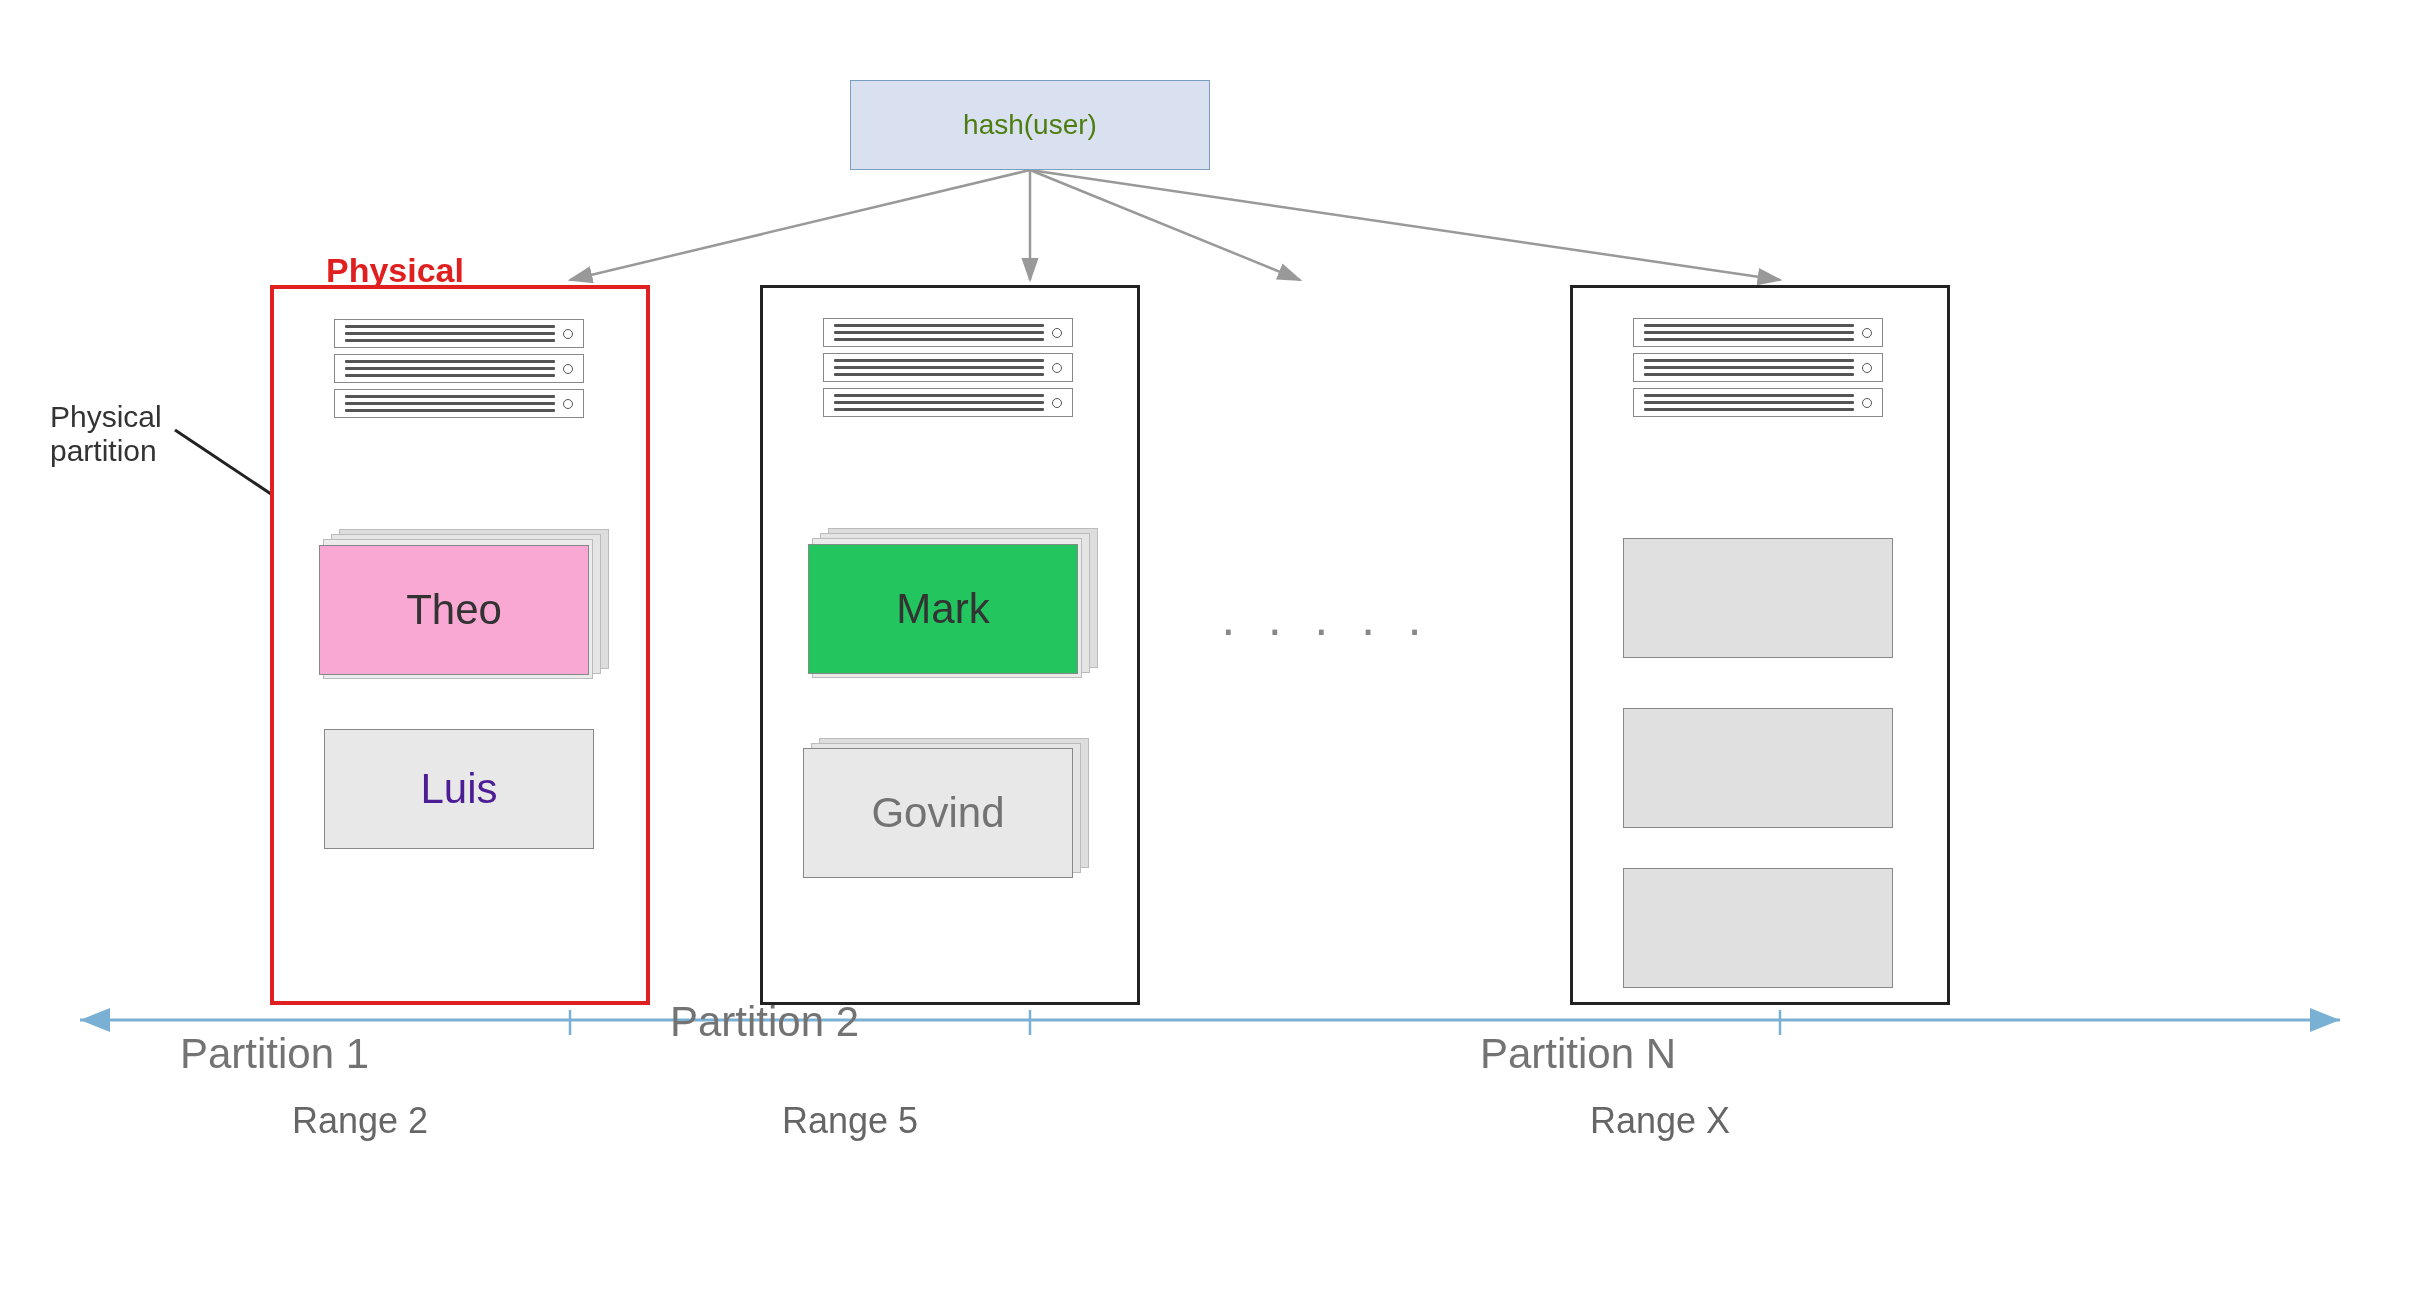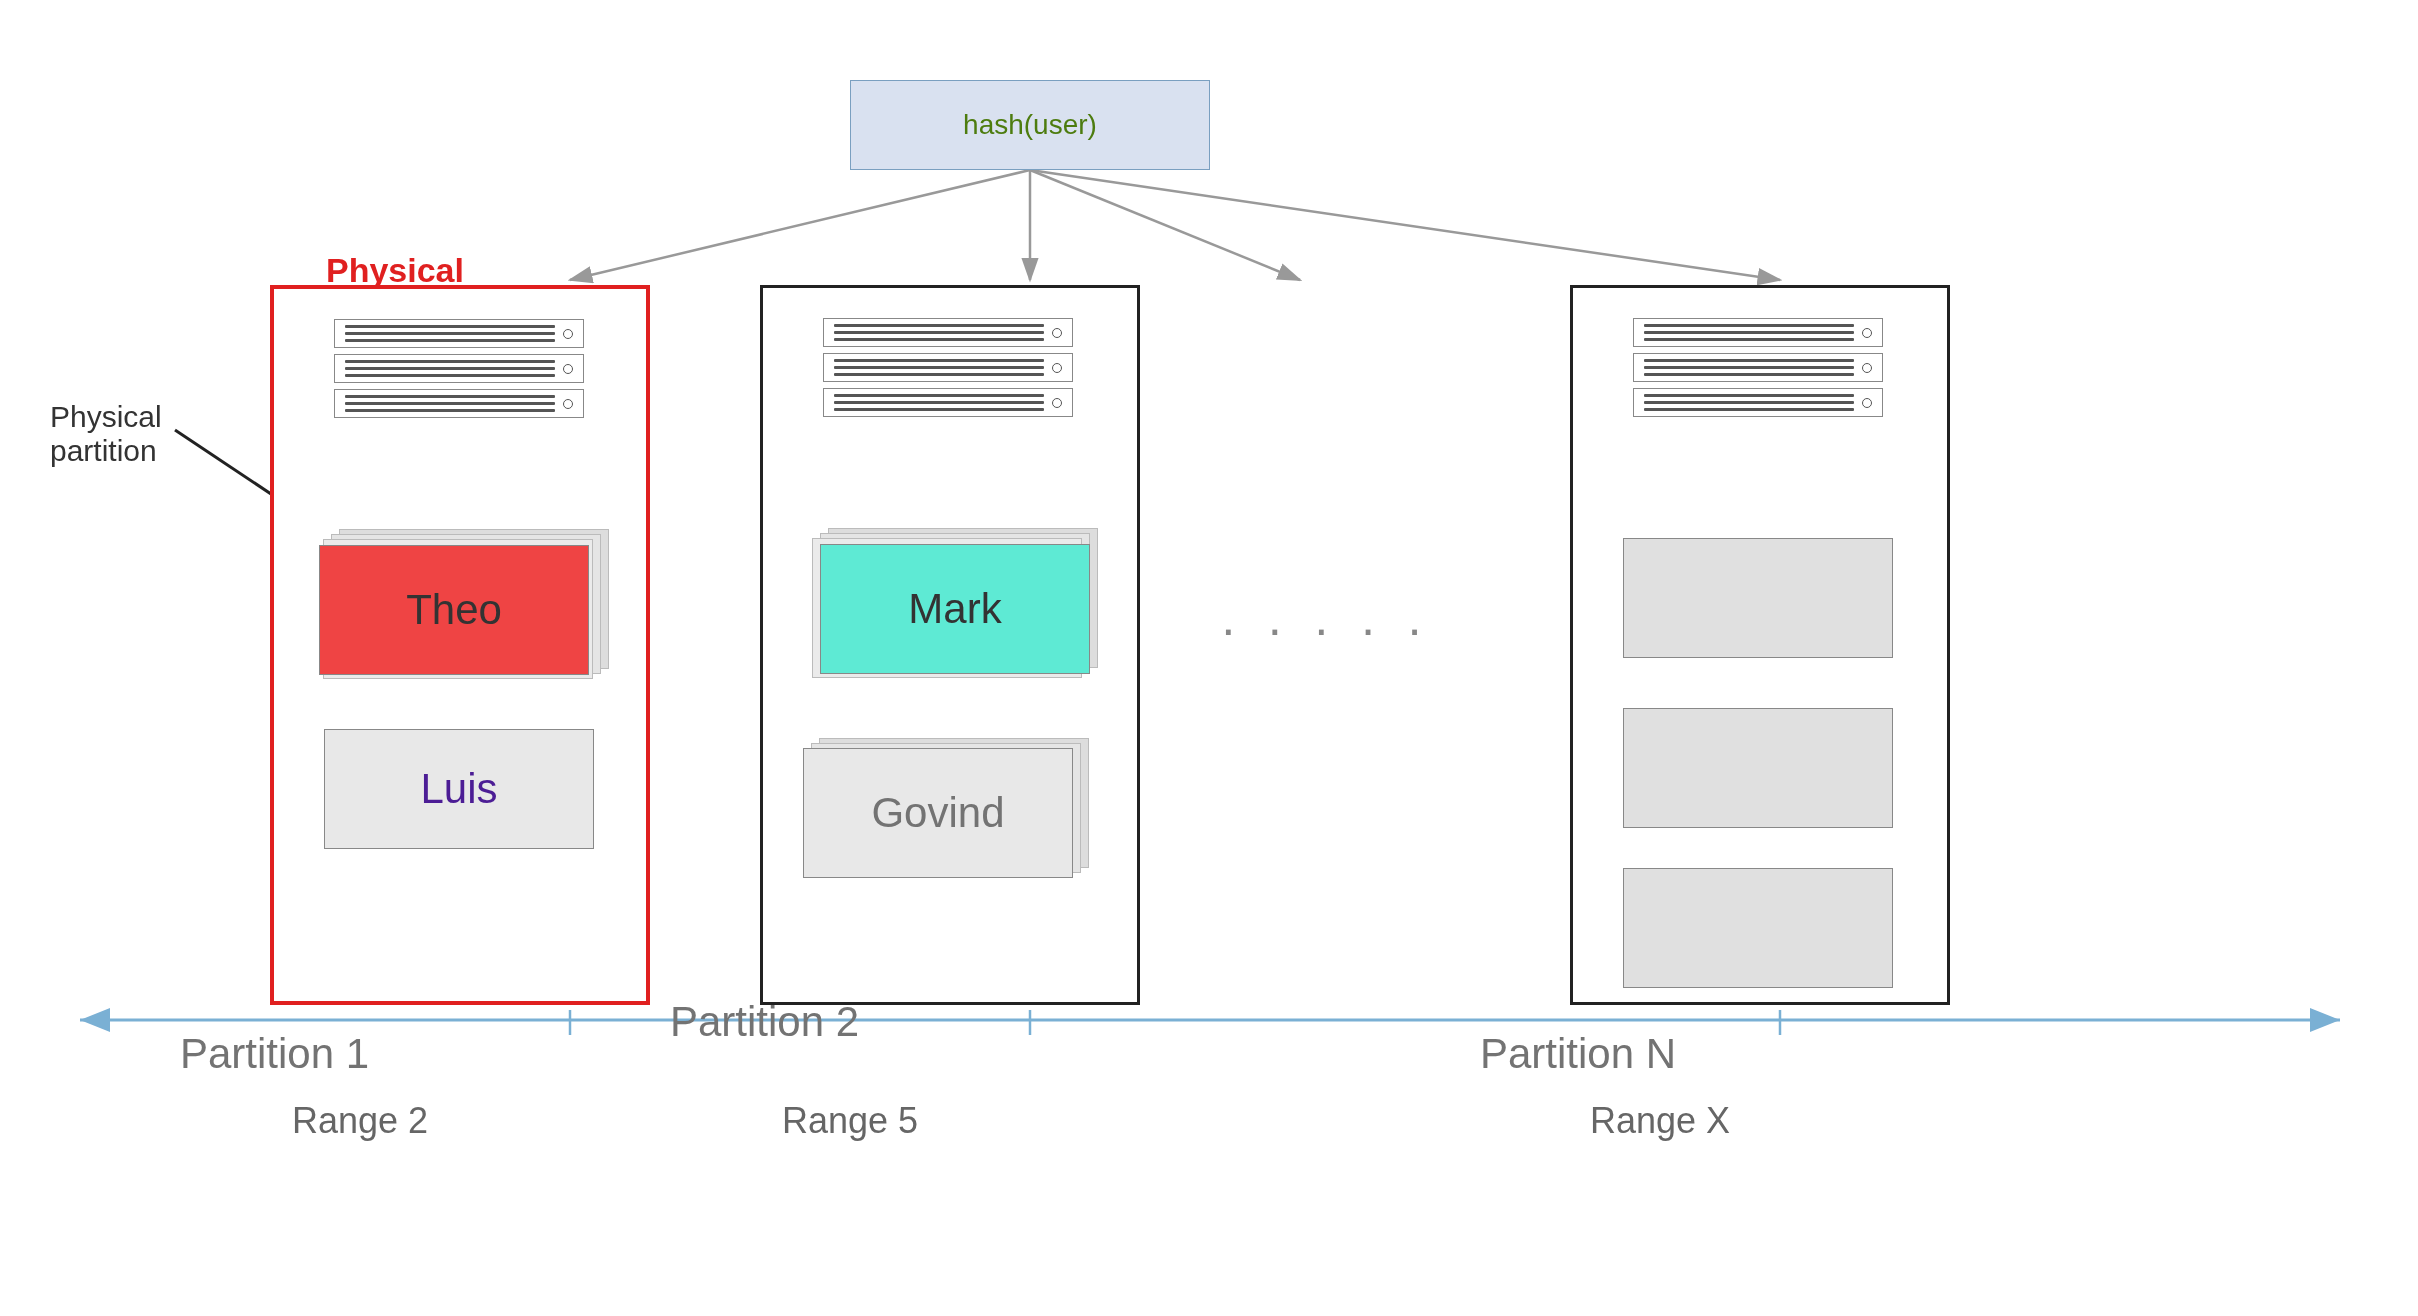--- a/index.html
+++ b/index.html
@@ -209,21 +209,21 @@
         </div>
         <div class="server-dot"></div>
       </div>
     </div>
 
     <div style="position:absolute; top:240px; left:45px; width:290px; height:160px;">
       <div style="position:absolute; top:0px; left:20px; width:270px; height:140px; background:#ddd; border:1.5px solid #bbb;"></div>
       <div style="position:absolute; top:5px; left:12px; width:270px; height:140px; background:#e5e5e5; border:1.5px solid #bbb;"></div>
       <div style="position:absolute; top:10px; left:4px; width:270px; height:140px; background:#ebebeb; border:1.5px solid #bbb;"></div>
 
-      <div style="position:absolute; top:16px; left:0px; width:270px; height:130px; background:#ef4444; border:1.5px solid #888; display:flex; align-items:center; justify-content:center;">
+      <div style="position:absolute; top:16px; left:0px; width:270px; height:130px; background:#f9a8d4; border:1.5px solid #888; display:flex; align-items:center; justify-content:center;">
         <span style="font-size:42px; color:#333;">Theo</span>
       </div>
     </div>
 
     <div style="position:absolute; top:440px; left:50px; width:270px; height:120px; background:#e8e8e8; border:1.5px solid #888; display:flex; align-items:center; justify-content:center;">
       <span style="font-size:42px; color:#4c1d95;">Luis</span>
     </div>
   </div>
 
   <div class="partition-label" style="top: 1030px; left: 180px; width: 360px;">
@@ -261,21 +261,21 @@
         </div>
         <div class="server-dot"></div>
       </div>
     </div>
 
     <div style="position:absolute; top:240px; left:45px; width:290px; height:160px;">
       <div style="position:absolute; top:0px; left:20px; width:270px; height:140px; background:#ddd; border:1.5px solid #bbb;"></div>
       <div style="position:absolute; top:5px; left:12px; width:270px; height:140px; background:#e5e5e5; border:1.5px solid #bbb;"></div>
       <div style="position:absolute; top:10px; left:4px; width:270px; height:140px; background:#ebebeb; border:1.5px solid #bbb;"></div>
 
-      <div style="position:absolute; top:16px; left:0px; width:270px; height:130px; background:#5eead4; border:1.5px solid #888; display:flex; align-items:center; justify-content:center;margin-left:12px;">
+      <div style="position:absolute; top:16px; left:0px; width:270px; height:130px; background:#22c55e; border:1.5px solid #888; display:flex; align-items:center; justify-content:center;">
         <span style="font-size:42px; color:#333;">Mark</span>
       </div>
     </div>
 
     <div style="position:absolute; top:450px; left:40px; width:300px; height:200px;">
       <div style="position:absolute; top:0px; left:16px; width:270px; height:130px; background:#ddd; border:1.5px solid #bbb;"></div>
       <div style="position:absolute; top:5px; left:8px; width:270px; height:130px; background:#e5e5e5; border:1.5px solid #bbb;"></div>
       <div style="position:absolute; top:10px; left:0px; width:270px; height:130px; background:#e8e8e8; border:1.5px solid #888; display:flex; align-items:center; justify-content:center;">
         <span style="font-size:42px; color:#737373;">Govind</span>
       </div>

